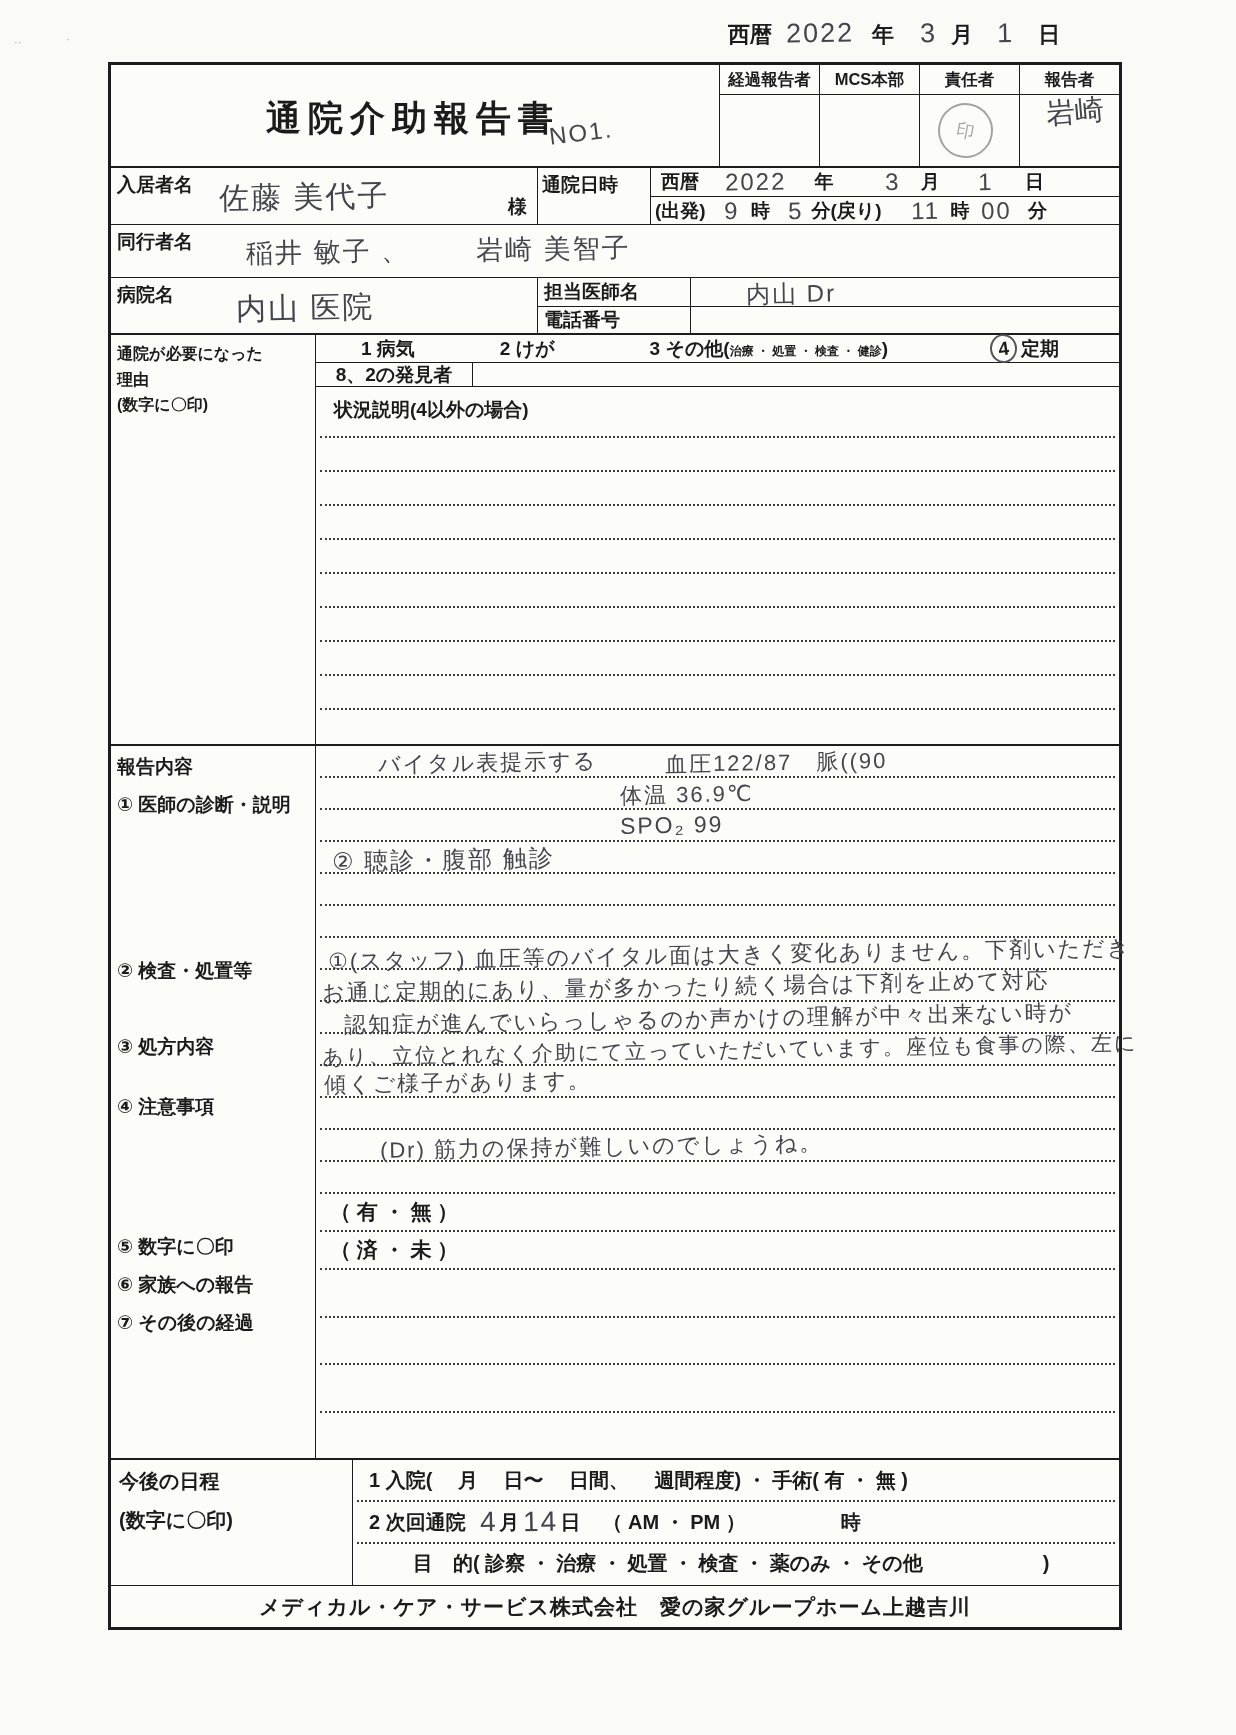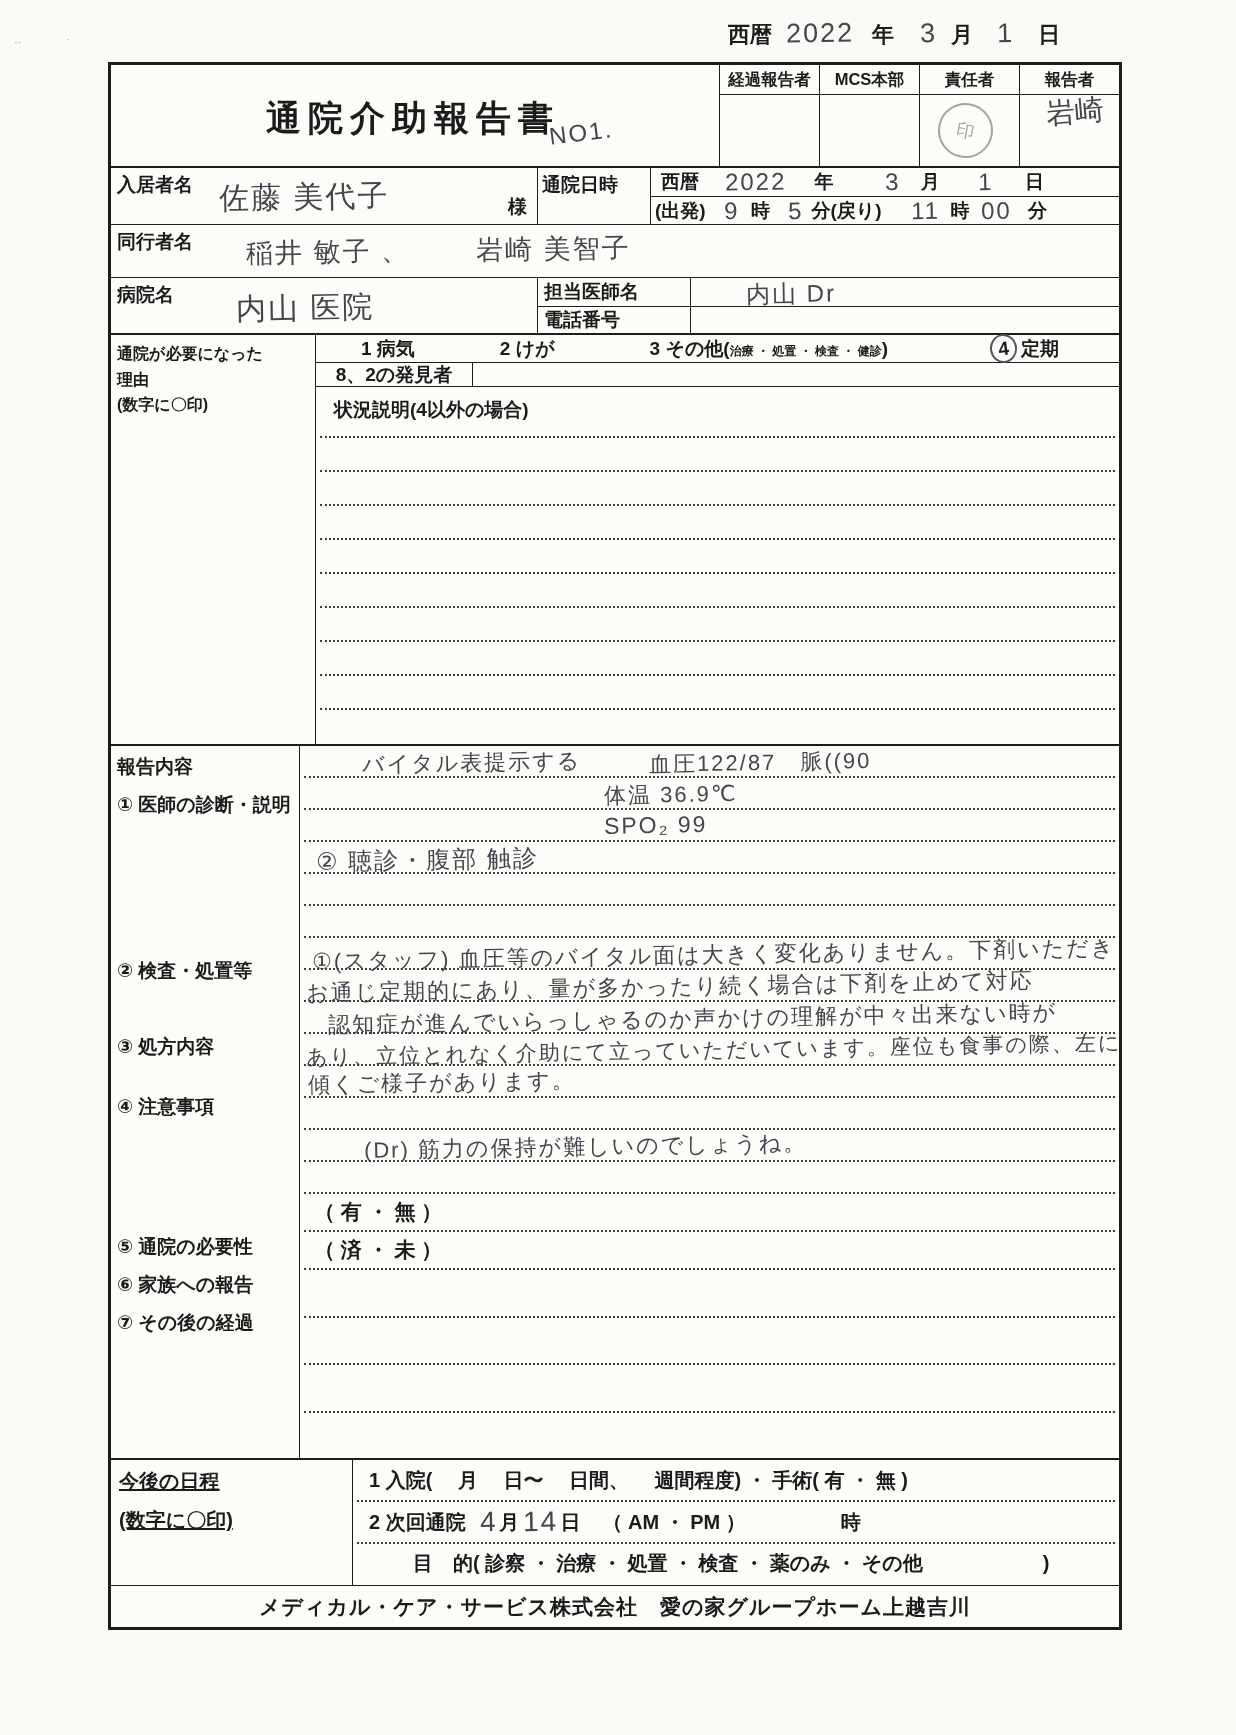--- a/index.html
+++ b/index.html
@@ -131,21 +131,21 @@
   .finder-row { height:26px; border-bottom:1.5px solid #1c1c1c; display:flex; font-size:19px; font-weight:bold; }
   .finder-label { width:157px; border-right:1.5px solid #1c1c1c; text-align:center; line-height:23px; }
   .finder-val { flex:1; }
   .situation { flex:1; display:flex; flex-direction:column; }
   .sit-label { height:51px; border-bottom:2px dotted #3c3c3c; font-size:19px; font-weight:bold; padding:10px 0 0 14px; margin:0 4px; }
   .dline { height:34px; border-bottom:2px dotted #3c3c3c; margin:0 4px; }
   .dline.nb { border-bottom:none; }
 
   
   .report-row { height:714px; display:flex; }
-  .report-left { width:189px; border-right:1.5px solid #1c1c1c; position:relative; font-size:19px; font-weight:bold; }
+  .report-left { width:205px; border-right:1.5px solid #1c1c1c; position:relative; font-size:19px; font-weight:bold; }
   .rl { position:absolute; left:6px; white-space:nowrap; }
   .rl-h  { top:8px; }
   .rl-1 { top:46px; }
   .rl-2 { top:212px; }
   .rl-3 { top:288px; }
   .rl-4 { top:348px; }
   .rl-5 { top:488px; }
   .rl-6 { top:526px; }
   .rl-7 { top:564px; }
   .report-right { flex:1; display:flex; flex-direction:column; }
@@ -162,21 +162,21 @@
   .hw-staff4 { left:24px; }
   .hw-staff5 { left:2px; font-size:21px !important; }
   .hw-staff6 { left:4px; }
   .hw-dr { left:60px; }
   .optline { height:38px; border-bottom:2px dotted #3c3c3c; margin:0 4px; font-size:21px; font-weight:bold; line-height:36px; padding-left:10px; }
   .r7line { flex:1; border-bottom:2px dotted #3c3c3c; margin:0 4px; }
   .r7line.nb { border-bottom:none; }
 
   
   .future-row { height:126px; display:flex; }
-  .future-left { width:242px; border-right:1.5px solid #1c1c1c; padding:8px 0 0 8px; font-size:20px; font-weight:bold; display:flex; flex-direction:column; gap:12px;text-decoration:underline; }
+  .future-left { width:242px; border-right:1.5px solid #1c1c1c; padding:8px 0 0 8px; font-size:20px; font-weight:bold; display:flex; flex-direction:column; gap:12px; }
   .future-right { flex:1; display:flex; flex-direction:column; font-size:20px; font-weight:bold; }
   .fr1 { height:42px; border-bottom:2px dotted #3c3c3c; line-height:40px; padding-left:12px; margin:0 4px; }
   .fr2 { height:42px; border-bottom:2px dotted #3c3c3c; display:flex; align-items:center; padding-left:12px; margin:0 4px; }
   .fr2 .hw { font-size:28px; font-weight:normal; }
   .fr2-month { margin-left:14px; margin-right:2px; }
   .fr2-day { margin-left:4px; margin-right:2px; }
   .fr2-ampm { margin-left:22px; }
   .fr2-hour { margin-left:95px; }
   .fr3 { flex:1; line-height:38px; padding-left:60px; }
 
@@ -328,21 +328,21 @@
       </div>
     </div>
 
     <div class="report-row b2">
       <div class="report-left">
         <div class="rl rl-h">報告内容</div>
         <div class="rl rl-1">① 医師の診断・説明</div>
         <div class="rl rl-2">② 検査・処置等</div>
         <div class="rl rl-3">③ 処方内容</div>
         <div class="rl rl-4">④ 注意事項</div>
-        <div class="rl rl-5">⑤ 通院の必要性</div>
+        <div class="rl rl-5">⑤ 数字に〇印</div>
         <div class="rl rl-6">⑥ 家族への報告</div>
         <div class="rl rl-7">⑦ その後の経過</div>
       </div>
       <div class="report-right">
         <div class="rline">
           <span class="hw hw-vital-a">バイタル表提示する</span>
           <span class="hw hw-vital-b">血圧122/87　脈((90</span>
         </div>
         <div class="rline">
           <span class="hw hw-temp">体温 36.9℃</span>

